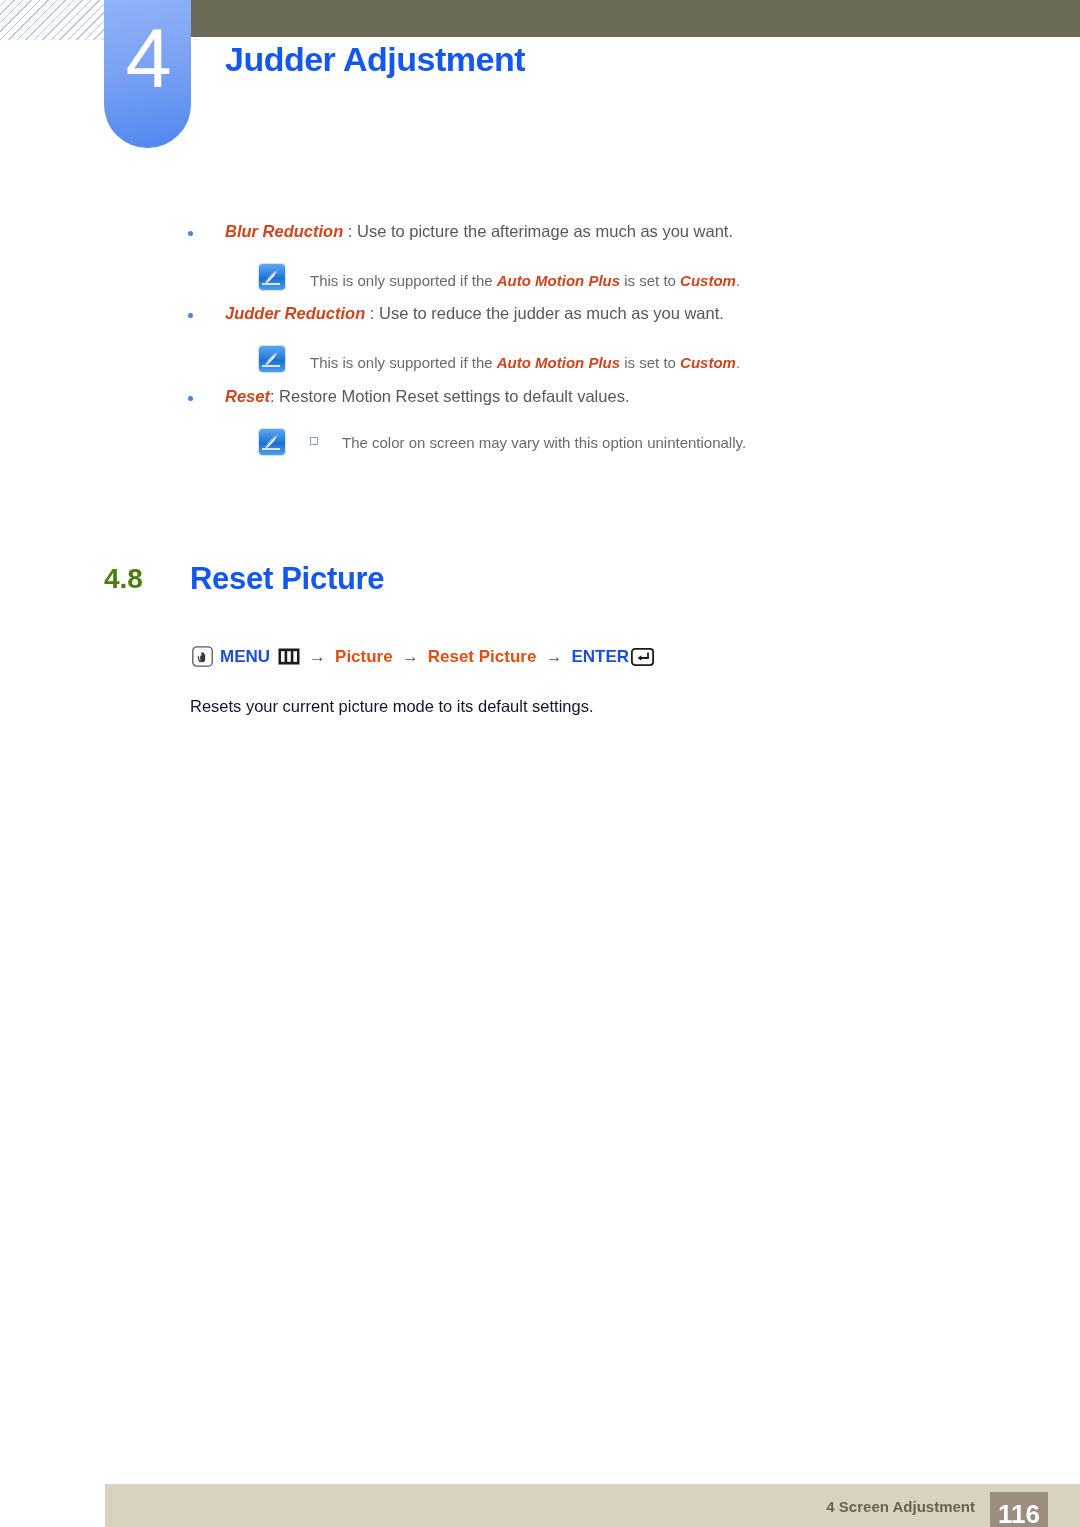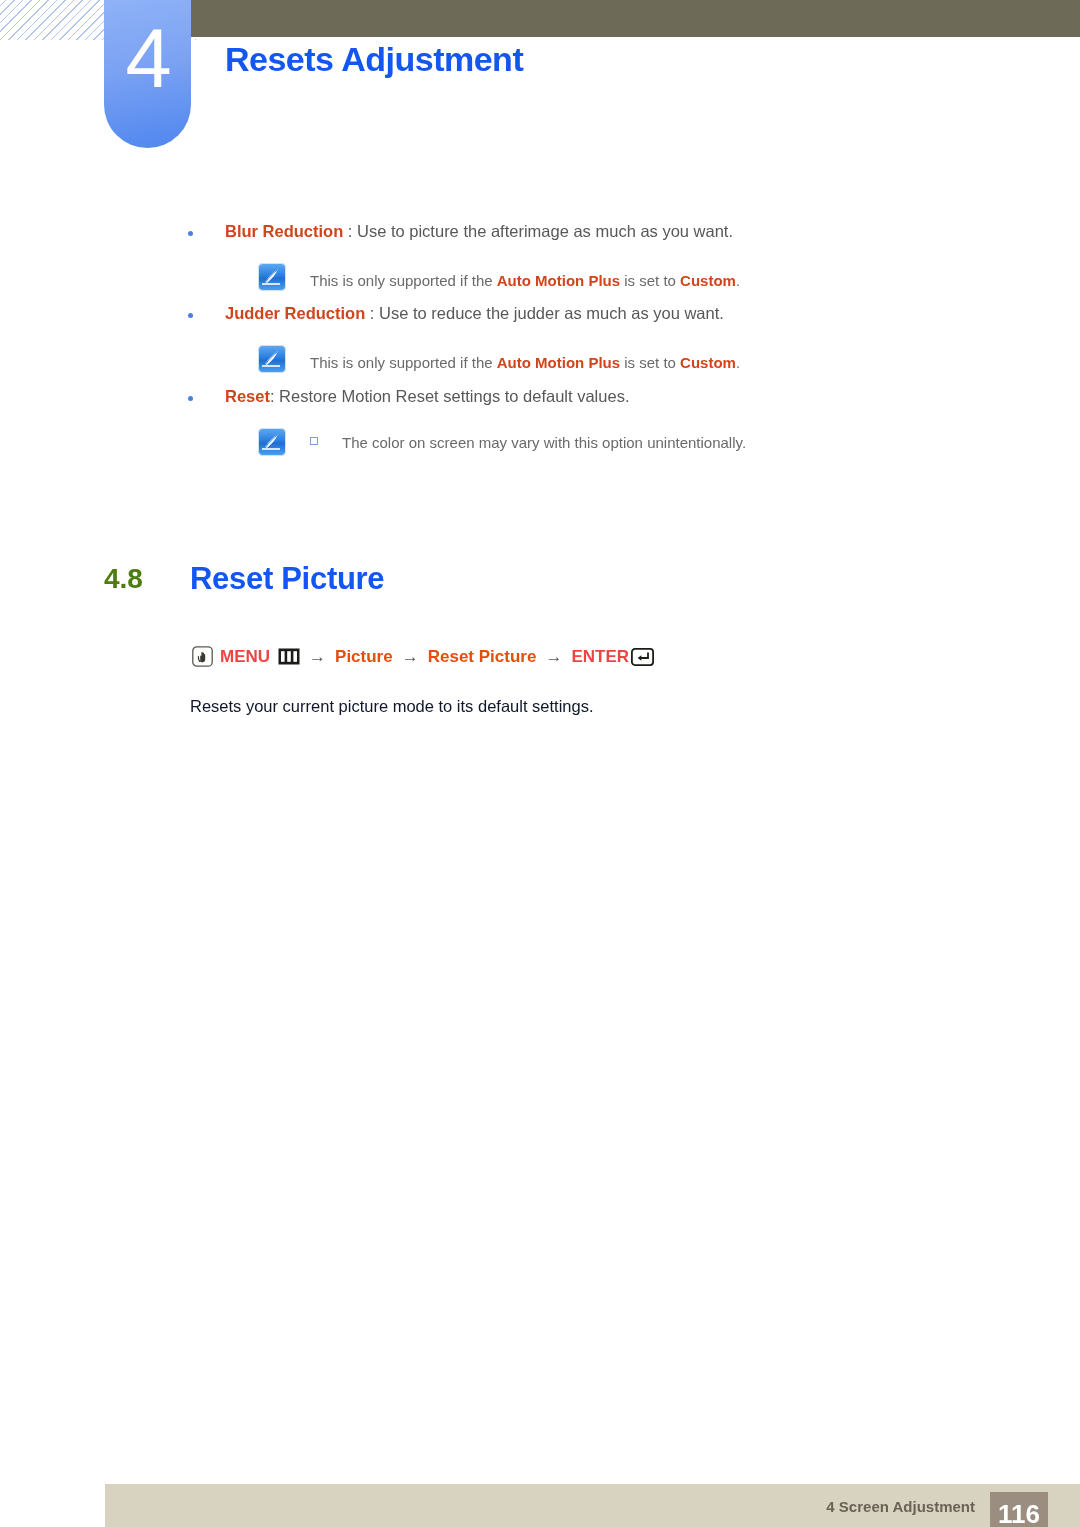--- a/index.html
+++ b/index.html
@@ -76,20 +76,21 @@
     width: 5px; height: 5px;
     border-radius: 50%;
     background: #4a7fe0;
     margin-top: 9px;
     margin-right: 32px;
     flex: 0 0 auto;
   }
   .kw {
     color: #d1451c;
     font-weight: bold;
+    font-style: italic;
   }
   .plain { color: #58585b; }
 
   
   .note {
     position: absolute;
     left: 226px;
     display: flex;
     align-items: flex-start;
     padding-left: 32px;
@@ -135,21 +136,21 @@
   
   .menu-path {
     position: absolute;
     left: 192px; top: 646px;
     display: flex;
     align-items: center;
     font-size: 17px;
     font-weight: bold;
     white-space: nowrap;
   }
-  .mp-gold { color: #ef4444; }
+  .mp-gold { color: #1d4ed8; }
   .mp-orange { color: #e24f10; font-weight: bold; }
   .mp-arrow { color: #58585b; margin: 0 9px; font-weight: normal; font-size: 17px; }
   .icon-hand {
     width: 21px; height: 21px;
     margin-right: 7px;
     flex: 0 0 auto;
   }
   .icon-menu {
     width: 22px; height: 17px;
     margin-left: 8px;
@@ -196,21 +197,21 @@
     text-align: center;
     line-height: 45px;
   }
 </style>
 </head>
 <body>
 
 <div class="hatch"></div>
 <div class="olive-bar"></div>
 <div class="chapter-badge">4</div>
-<div class="chapter-title">Resets Adjustment</div>
+<div class="chapter-title">Judder Adjustment</div>
 
 <div class="content">
 
   <div class="bullet-row" style="top:222px">
     <span class="dot"></span>
     <span><span class="kw">Blur Reduction</span><span class="plain"> : Use to picture the afterimage as much as you want.</span></span>
   </div>
 
   <div class="note" style="top:263px">
     <span class="note-icon">

